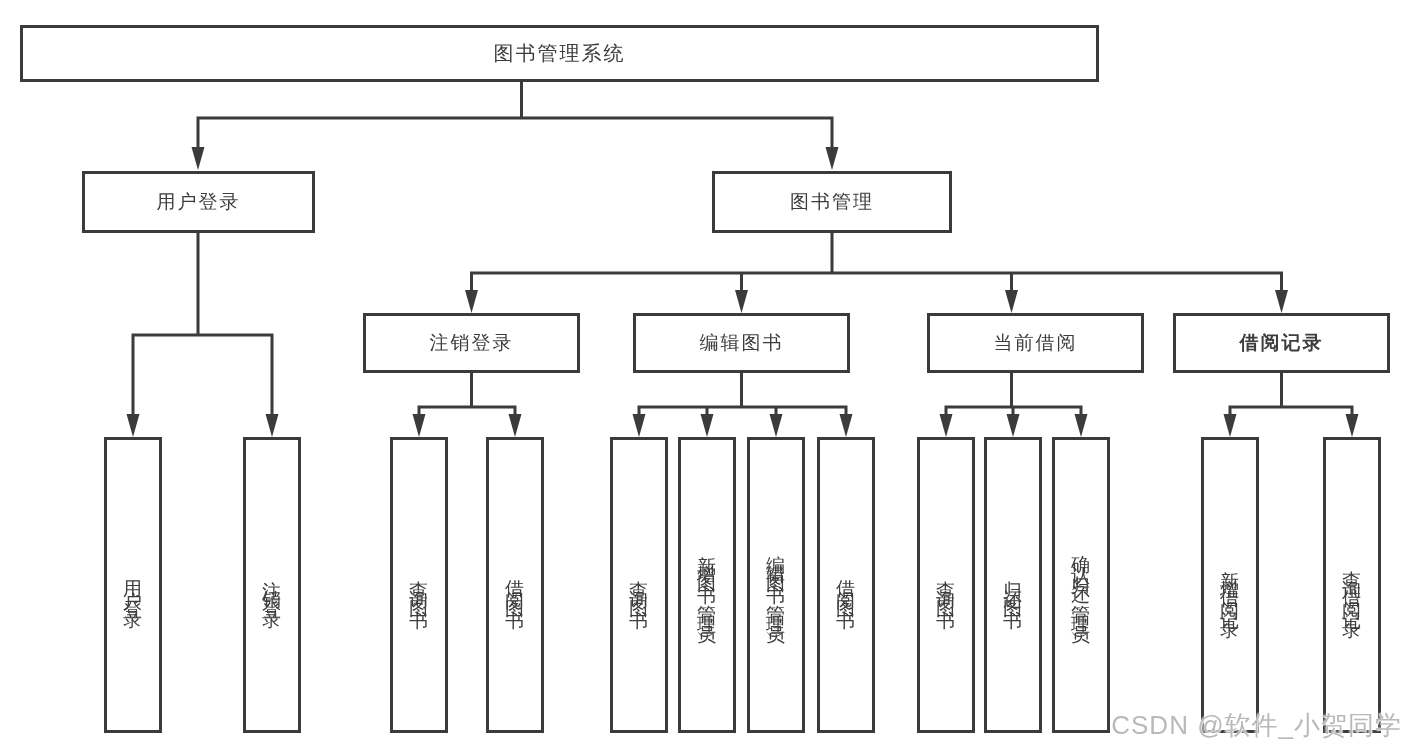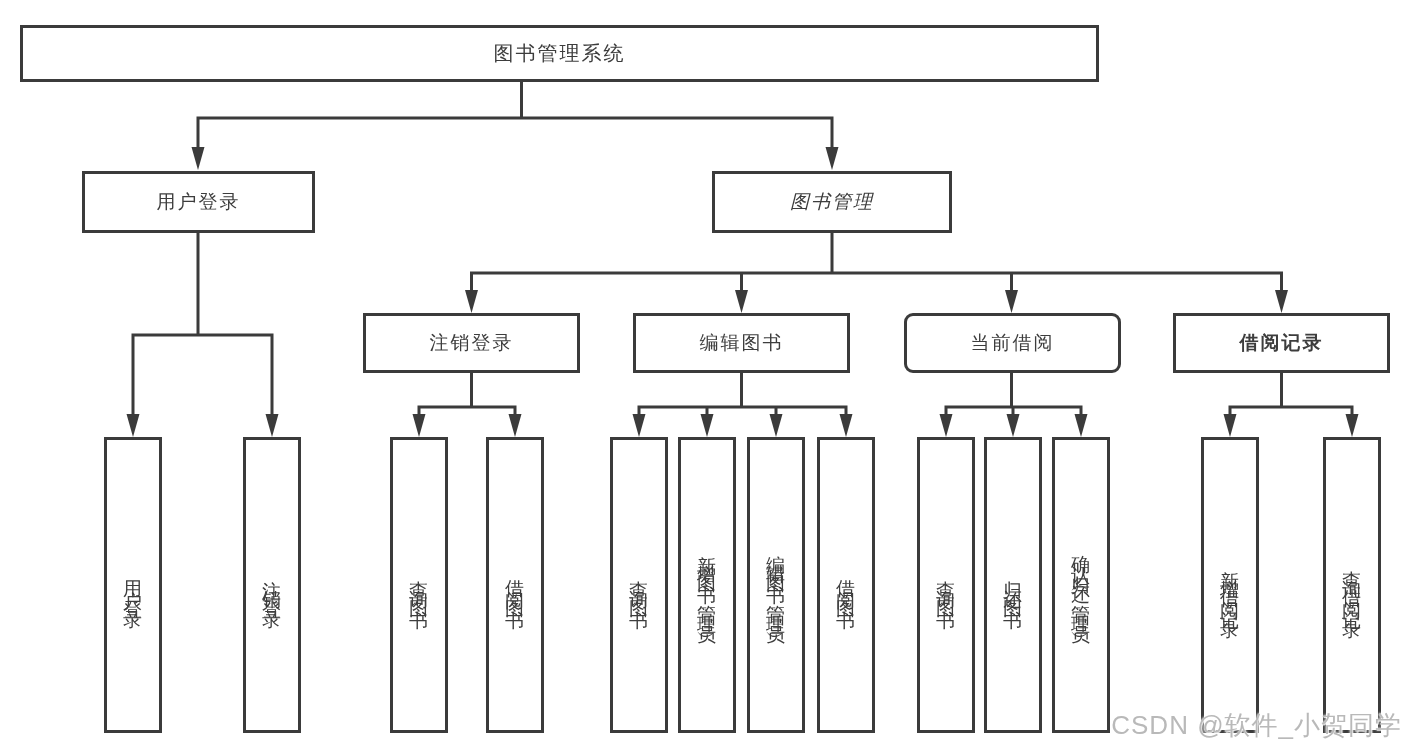--- a/index.html
+++ b/index.html
@@ -108,31 +108,31 @@
     </g>
   </svg>
 
   <div class="box root-box">
     <span>图书管理系统</span>
   </div>
 
   <div class="box lvl2" style="left:82px;">
     <span>用户登录</span>
   </div>
-  <div class="box lvl2" style="left:712px;width:240px;font-style:italic;">
+  <div class="box lvl2" style="left:712px;width:240px;">
     <span>图书管理</span>
   </div>
 
   <div class="box lvl3" style="left:363px;">
     <span>注销登录</span>
   </div>
   <div class="box lvl3" style="left:633px;">
     <span>编辑图书</span>
   </div>
-  <div class="box lvl3" style="left:904px;border-radius:9px;">
+  <div class="box lvl3" style="left:927px;">
     <span>当前借阅</span>
   </div>
   <div class="box lvl3" style="left:1173px;font-weight:bold;">
     <span>借阅记录</span>
   </div>
 
   <div class="box leaf" style="left:104px;">
     <span class="vtext">用户登录</span>
   </div>
   <div class="box leaf" style="left:243px;">

